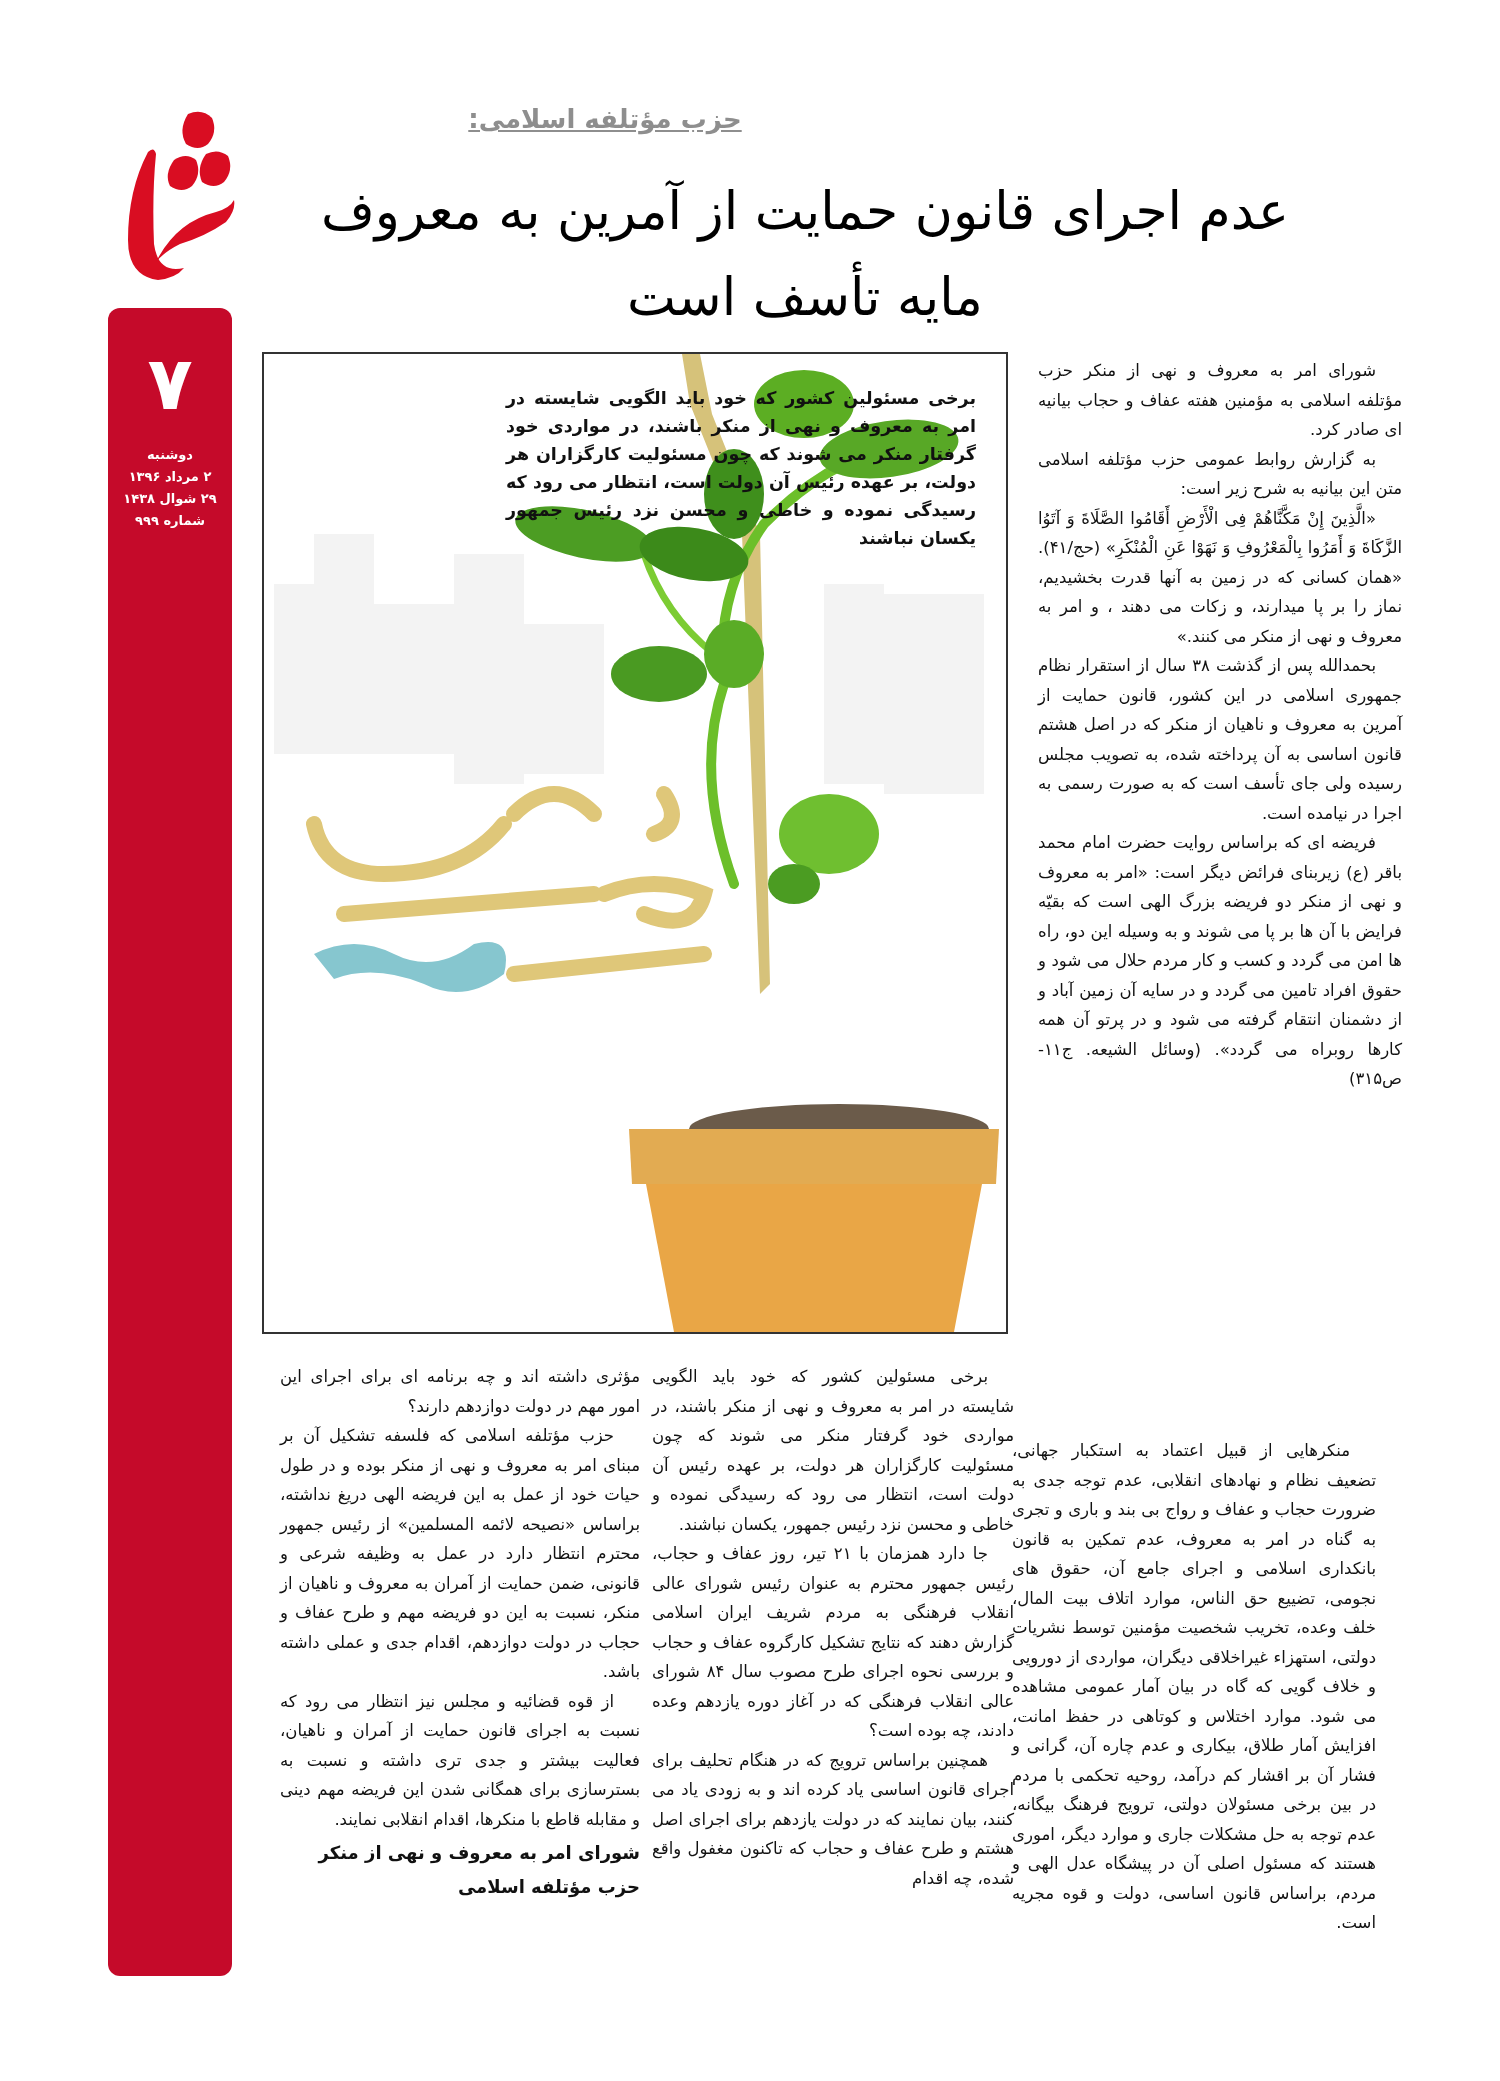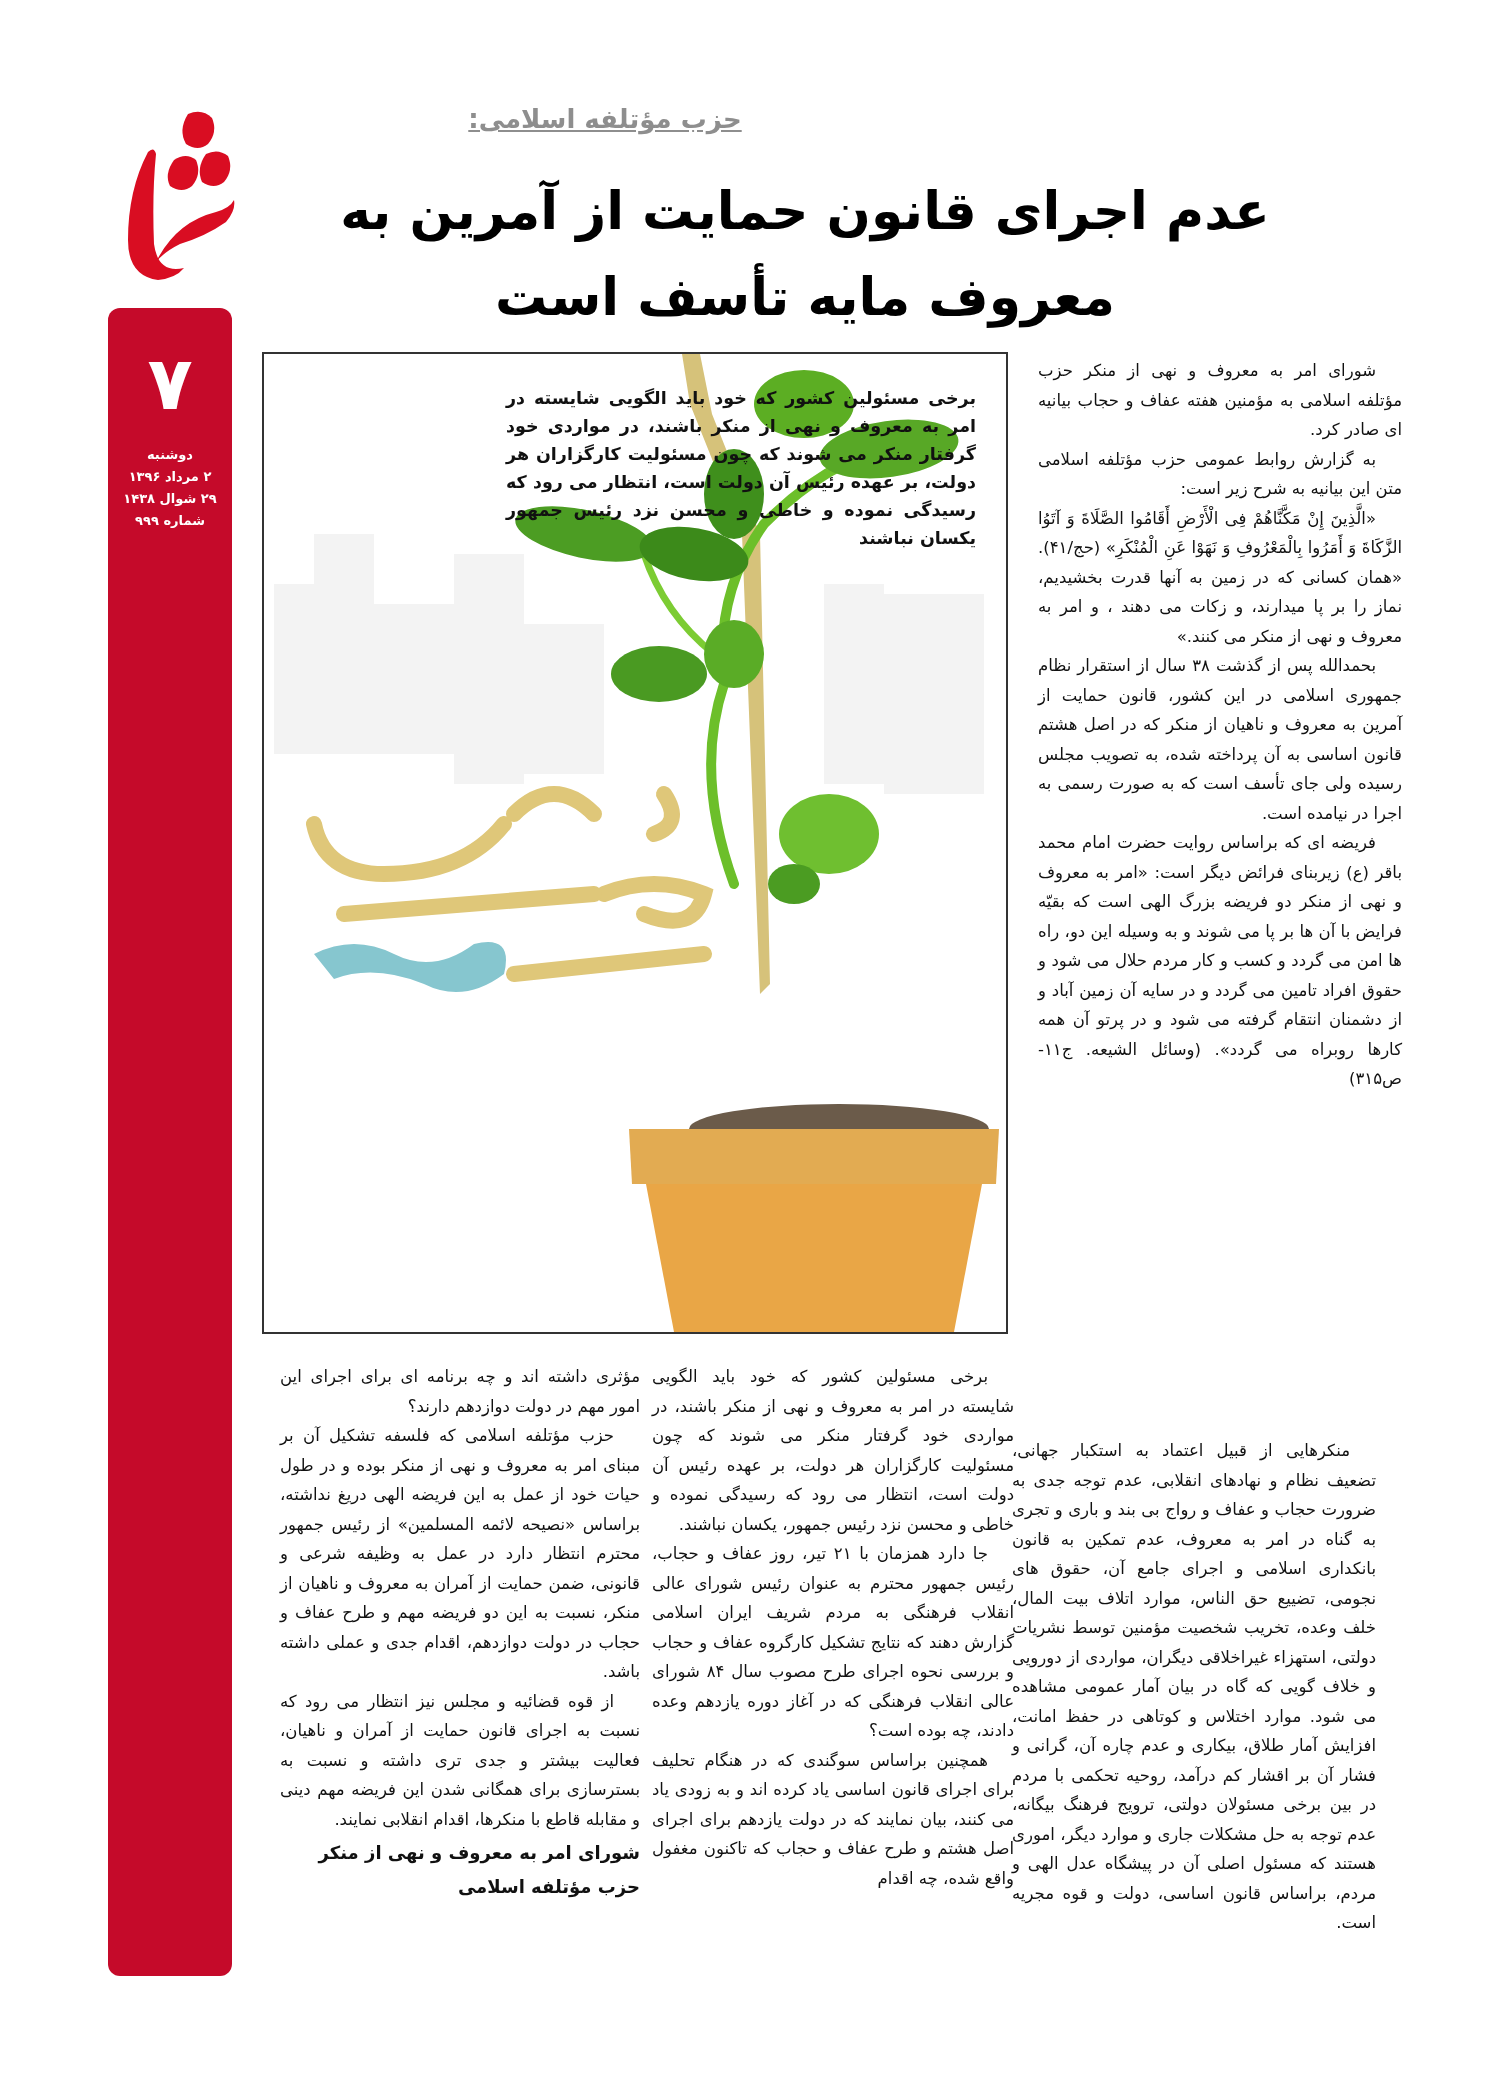--- a/index.html
+++ b/index.html
@@ -15,21 +15,21 @@
              border-radius: 12px; color: #fff; text-align: center; direction: rtl; }
   #page-number { margin-top: 38px; font-size: 74px; font-weight: bold; line-height: 1;
                  font-family: "DejaVu Sans", sans-serif; }
   .date-line { font-size: 13px; font-weight: bold; line-height: 22px; }
   #dayname { margin-top: 24px; }
 
   
   #kicker { left: 260px; width: 690px; top: 104px; text-align: center; direction: rtl;
             font-size: 26px; font-weight: bold; color: #8e8e8e; text-decoration: underline; }
   #headline { left: 270px; width: 1070px; top: 168px; text-align: center; direction: rtl;
-              font-size: 52px; font-weight: bold; line-height: 86px; color: #000;
+              font-size: 52px; font-weight: normal; line-height: 86px; color: #000;
               letter-spacing: -1px; }
 
   
   #image-box { left: 262px; top: 352px; width: 746px; height: 982px; border: 2px solid #333;
                box-sizing: border-box; background: #fff; overflow: hidden; }
   #pullquote { position: absolute; right: 30px; top: 30px; width: 470px; direction: rtl;
                text-align: justify; font-size: 17.5px; font-weight: bold; line-height: 28px; color: #111; }
   #illustration { position: absolute; left: 0; top: 0; width: 742px; height: 978px; }
 
   
@@ -127,21 +127,21 @@
   <p>فریضه ای که براساس روایت حضرت امام محمد باقر (ع) زیربنای فرائض دیگر است: «امر به معروف و نهی از منکر دو فریضه بزرگ الهی است که بقیّه فرایض با آن ها بر پا می شوند و به وسیله این دو، راه ها امن می گردد و کسب و کار مردم حلال می شود و حقوق افراد تامین می گردد و در سایه آن زمین آباد و از دشمنان انتقام گرفته می شود و در پرتو آن همه کارها روبراه می گردد». (وسائل الشیعه. ج۱۱- ص۳۱۵)</p>
 </div>
 
 <div id="col-right-2" class="abs col">
   <p>منکرهایی از قبیل اعتماد به استکبار جهانی، تضعیف نظام و نهادهای انقلابی، عدم توجه جدی به ضرورت حجاب و عفاف و رواج بی بند و باری و تجری به گناه در امر به معروف، عدم تمکین به قانون بانکداری اسلامی و اجرای جامع آن، حقوق های نجومی، تضییع حق الناس، موارد اتلاف بیت المال، خلف وعده، تخریب شخصیت مؤمنین توسط نشریات دولتی، استهزاء غیراخلاقی دیگران، مواردی از دورویی و خلاف گویی که گاه در بیان آمار عمومی مشاهده می شود. موارد اختلاس و کوتاهی در حفظ امانت، افزایش آمار طلاق، بیکاری و عدم چاره آن، گرانی و فشار آن بر اقشار کم درآمد، روحیه تحکمی با مردم در بین برخی مسئولان دولتی، ترویج فرهنگ بیگانه، عدم توجه به حل مشکلات جاری و موارد دیگر، اموری هستند که مسئول اصلی آن در پیشگاه عدل الهی و مردم، براساس قانون اساسی، دولت و قوه مجریه است.</p>
 </div>
 
 <div id="col-mid" class="abs col">
   <p>برخی مسئولین کشور که خود باید الگویی شایسته در امر به معروف و نهی از منکر باشند، در مواردی خود گرفتار منکر می شوند که چون مسئولیت کارگزاران هر دولت، بر عهده رئیس آن دولت است، انتظار می رود که رسیدگی نموده و خاطی و محسن نزد رئیس جمهور، یکسان نباشند.</p>
   <p>جا دارد همزمان با ۲۱ تیر، روز عفاف و حجاب، رئیس جمهور محترم به عنوان رئیس شورای عالی انقلاب فرهنگی به مردم شریف ایران اسلامی گزارش دهند که نتایج تشکیل کارگروه عفاف و حجاب و بررسی نحوه اجرای طرح مصوب سال ۸۴ شورای عالی انقلاب فرهنگی که در آغاز دوره یازدهم وعده دادند، چه بوده است؟</p>
-  <p>همچنین براساس سوگندی که در هنگام تحلیف برای اجرای قانون اساسی یاد کرده اند و به زودی یاد می کنند، بیان نمایند که در دولت یازدهم برای اجرای اصل هشتم و طرح عفاف و حجاب که تاکنون مغفول واقع شده، چه اقدام</p>
+  <p>همچنین براساس ترویج که در هنگام تحلیف برای اجرای قانون اساسی یاد کرده اند و به زودی یاد می کنند، بیان نمایند که در دولت یازدهم برای اجرای اصل هشتم و طرح عفاف و حجاب که تاکنون مغفول واقع شده، چه اقدام</p>
 </div>
 
 <div id="col-left" class="abs col">
   <p class="noindent">مؤثری داشته اند و چه برنامه ای برای اجرای این امور مهم در دولت دوازدهم دارند؟</p>
   <p>حزب مؤتلفه اسلامی که فلسفه تشکیل آن بر مبنای امر به معروف و نهی از منکر بوده و در طول حیات خود از عمل به این فریضه الهی دریغ نداشته، براساس «نصیحه لائمه المسلمین» از رئیس جمهور محترم انتظار دارد در عمل به وظیفه شرعی و قانونی، ضمن حمایت از آمران به معروف و ناهیان از منکر، نسبت به این دو فریضه مهم و طرح عفاف و حجاب در دولت دوازدهم، اقدام جدی و عملی داشته باشد.</p>
   <p>از قوه قضائیه و مجلس نیز انتظار می رود که نسبت به اجرای قانون حمایت از آمران و ناهیان، فعالیت بیشتر و جدی تری داشته و نسبت به بسترسازی برای همگانی شدن این فریضه مهم دینی و مقابله قاطع با منکرها، اقدام انقلابی نمایند.</p>
   <p class="signature">شورای امر به معروف و نهی از منکر</p>
   <p class="signature" style="margin-top:0">حزب مؤتلفه اسلامی</p>
 </div>
 

